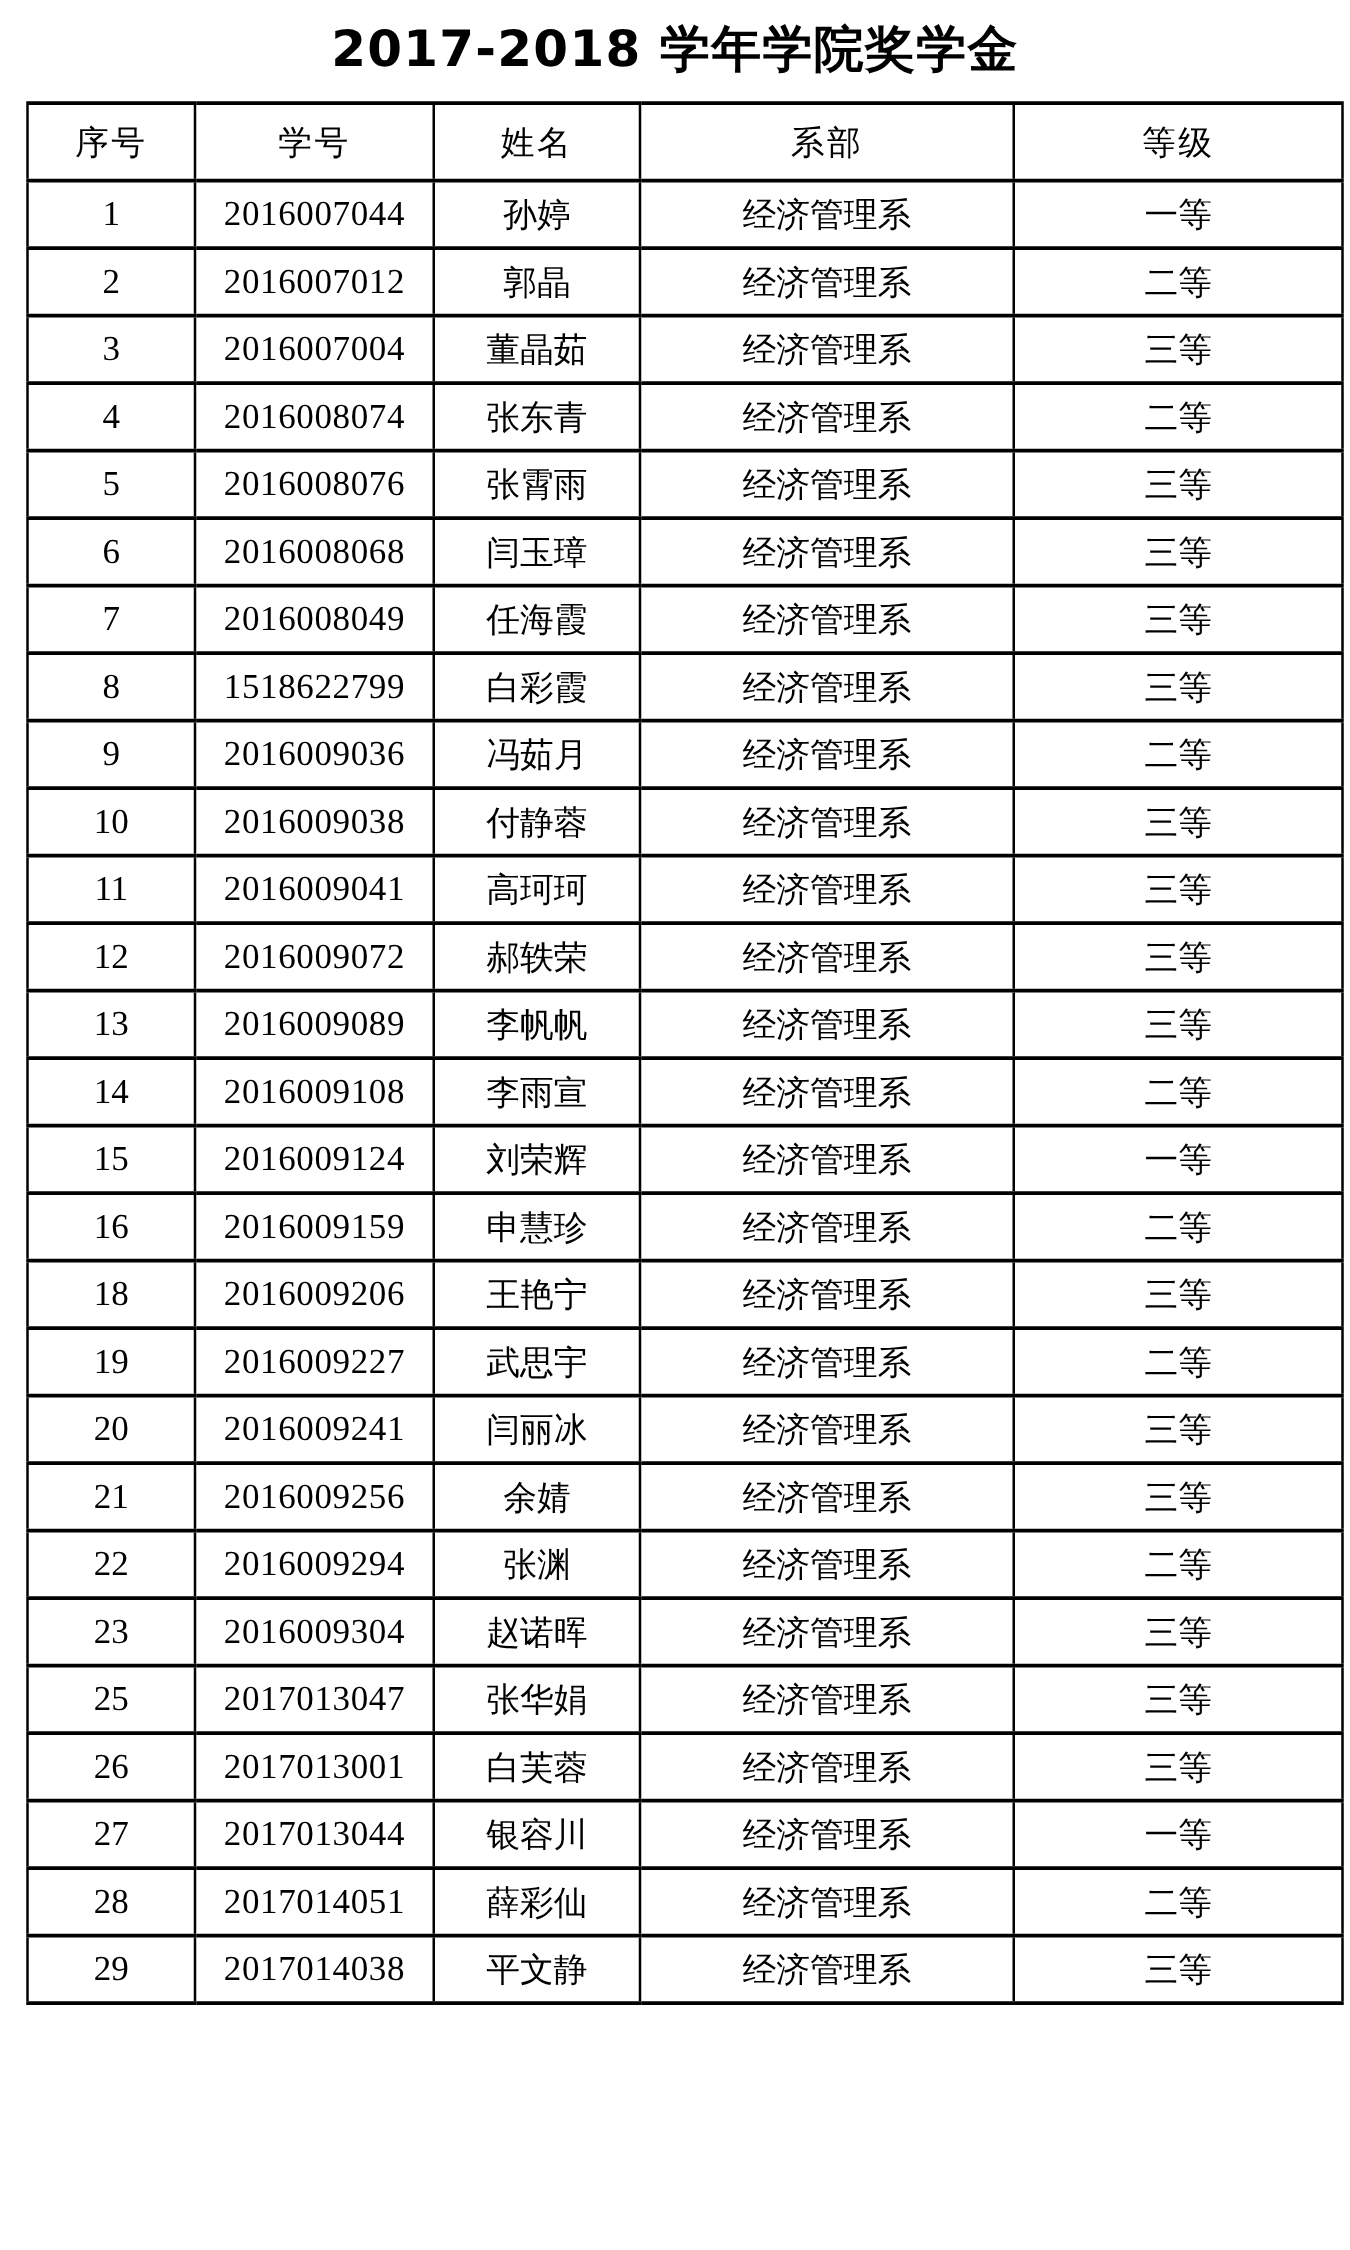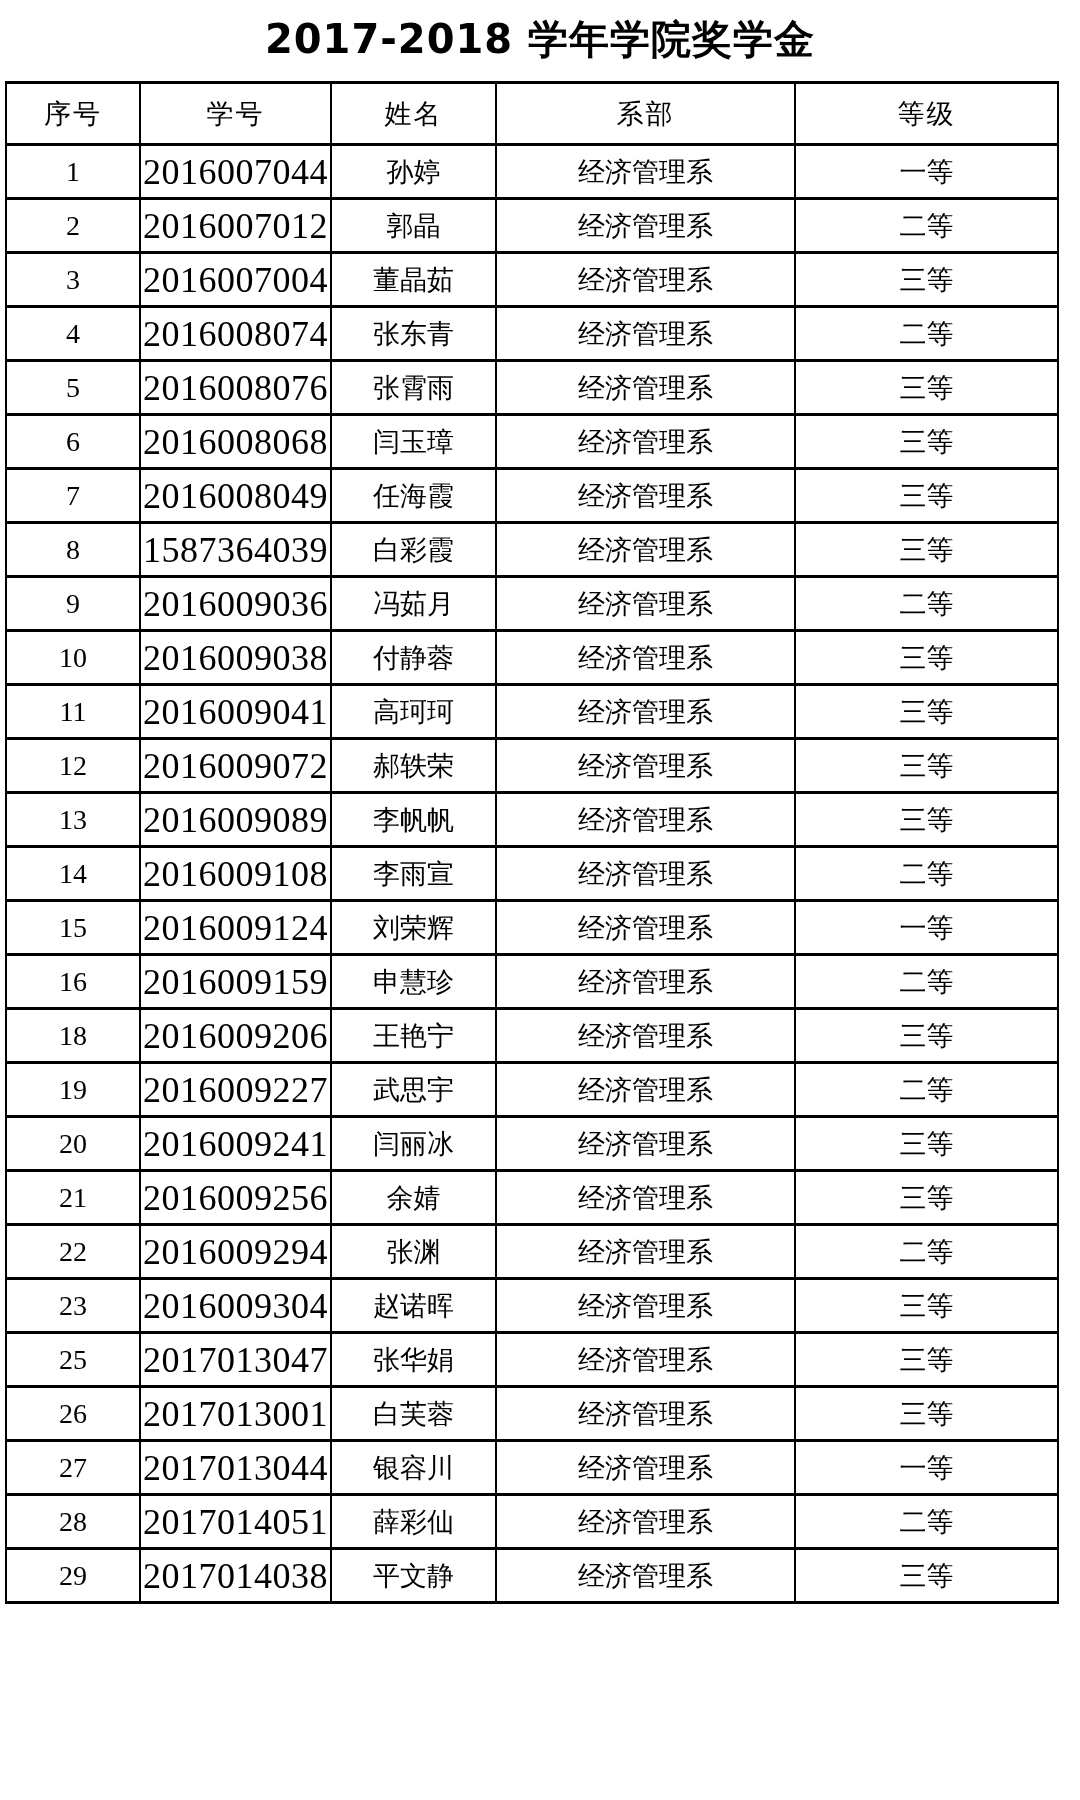--- a/index.html
+++ b/index.html
@@ -19,21 +19,21 @@
     text-align: center;
     font-family: "DejaVu Sans", sans-serif;
     font-weight: 800;
     font-size: 40px;
     letter-spacing: 1px;
     color: #000000;
   }
   table.scholarship-table {
     border-collapse: collapse;
     table-layout: fixed;
-    margin-left: 5px;
+    margin-left: 21px;
     width: 1052px;
     background: #ffffff;
   }
   .scholarship-table th,
   .scholarship-table td {
     border-left: 2px solid #000000;
     border-right: 2px solid #000000;
     border-top: 3px solid #000000;
     border-bottom: 3px solid #000000;
     text-align: center;
@@ -47,21 +47,21 @@
     height: 59px;
     font-size: 27px;
     font-weight: normal;
     letter-spacing: 2px;
   }
   .scholarship-table tbody td {
     height: 51px;
     font-size: 27px;
   }
   .scholarship-table td.cell-student_id {
-    font-size: 36px;
+    font-size: 28px;
     letter-spacing: 0.5px;
   }
   .scholarship-table td.cell-index {
     font-size: 28px;
   }
 </style>
 </head>
 <body>
 
 <div class="page">
@@ -129,21 +129,21 @@
         </tr>
         <tr>
           <td class="cell-index">7</td>
           <td class="cell-student_id">2016008049</td>
           <td class="cell-name">任海霞</td>
           <td class="cell-department">经济管理系</td>
           <td class="cell-grade">三等</td>
         </tr>
         <tr>
           <td class="cell-index">8</td>
-          <td class="cell-student_id">1587364039</td>
+          <td class="cell-student_id">1518622799</td>
           <td class="cell-name">白彩霞</td>
           <td class="cell-department">经济管理系</td>
           <td class="cell-grade">三等</td>
         </tr>
         <tr>
           <td class="cell-index">9</td>
           <td class="cell-student_id">2016009036</td>
           <td class="cell-name">冯茹月</td>
           <td class="cell-department">经济管理系</td>
           <td class="cell-grade">二等</td>

